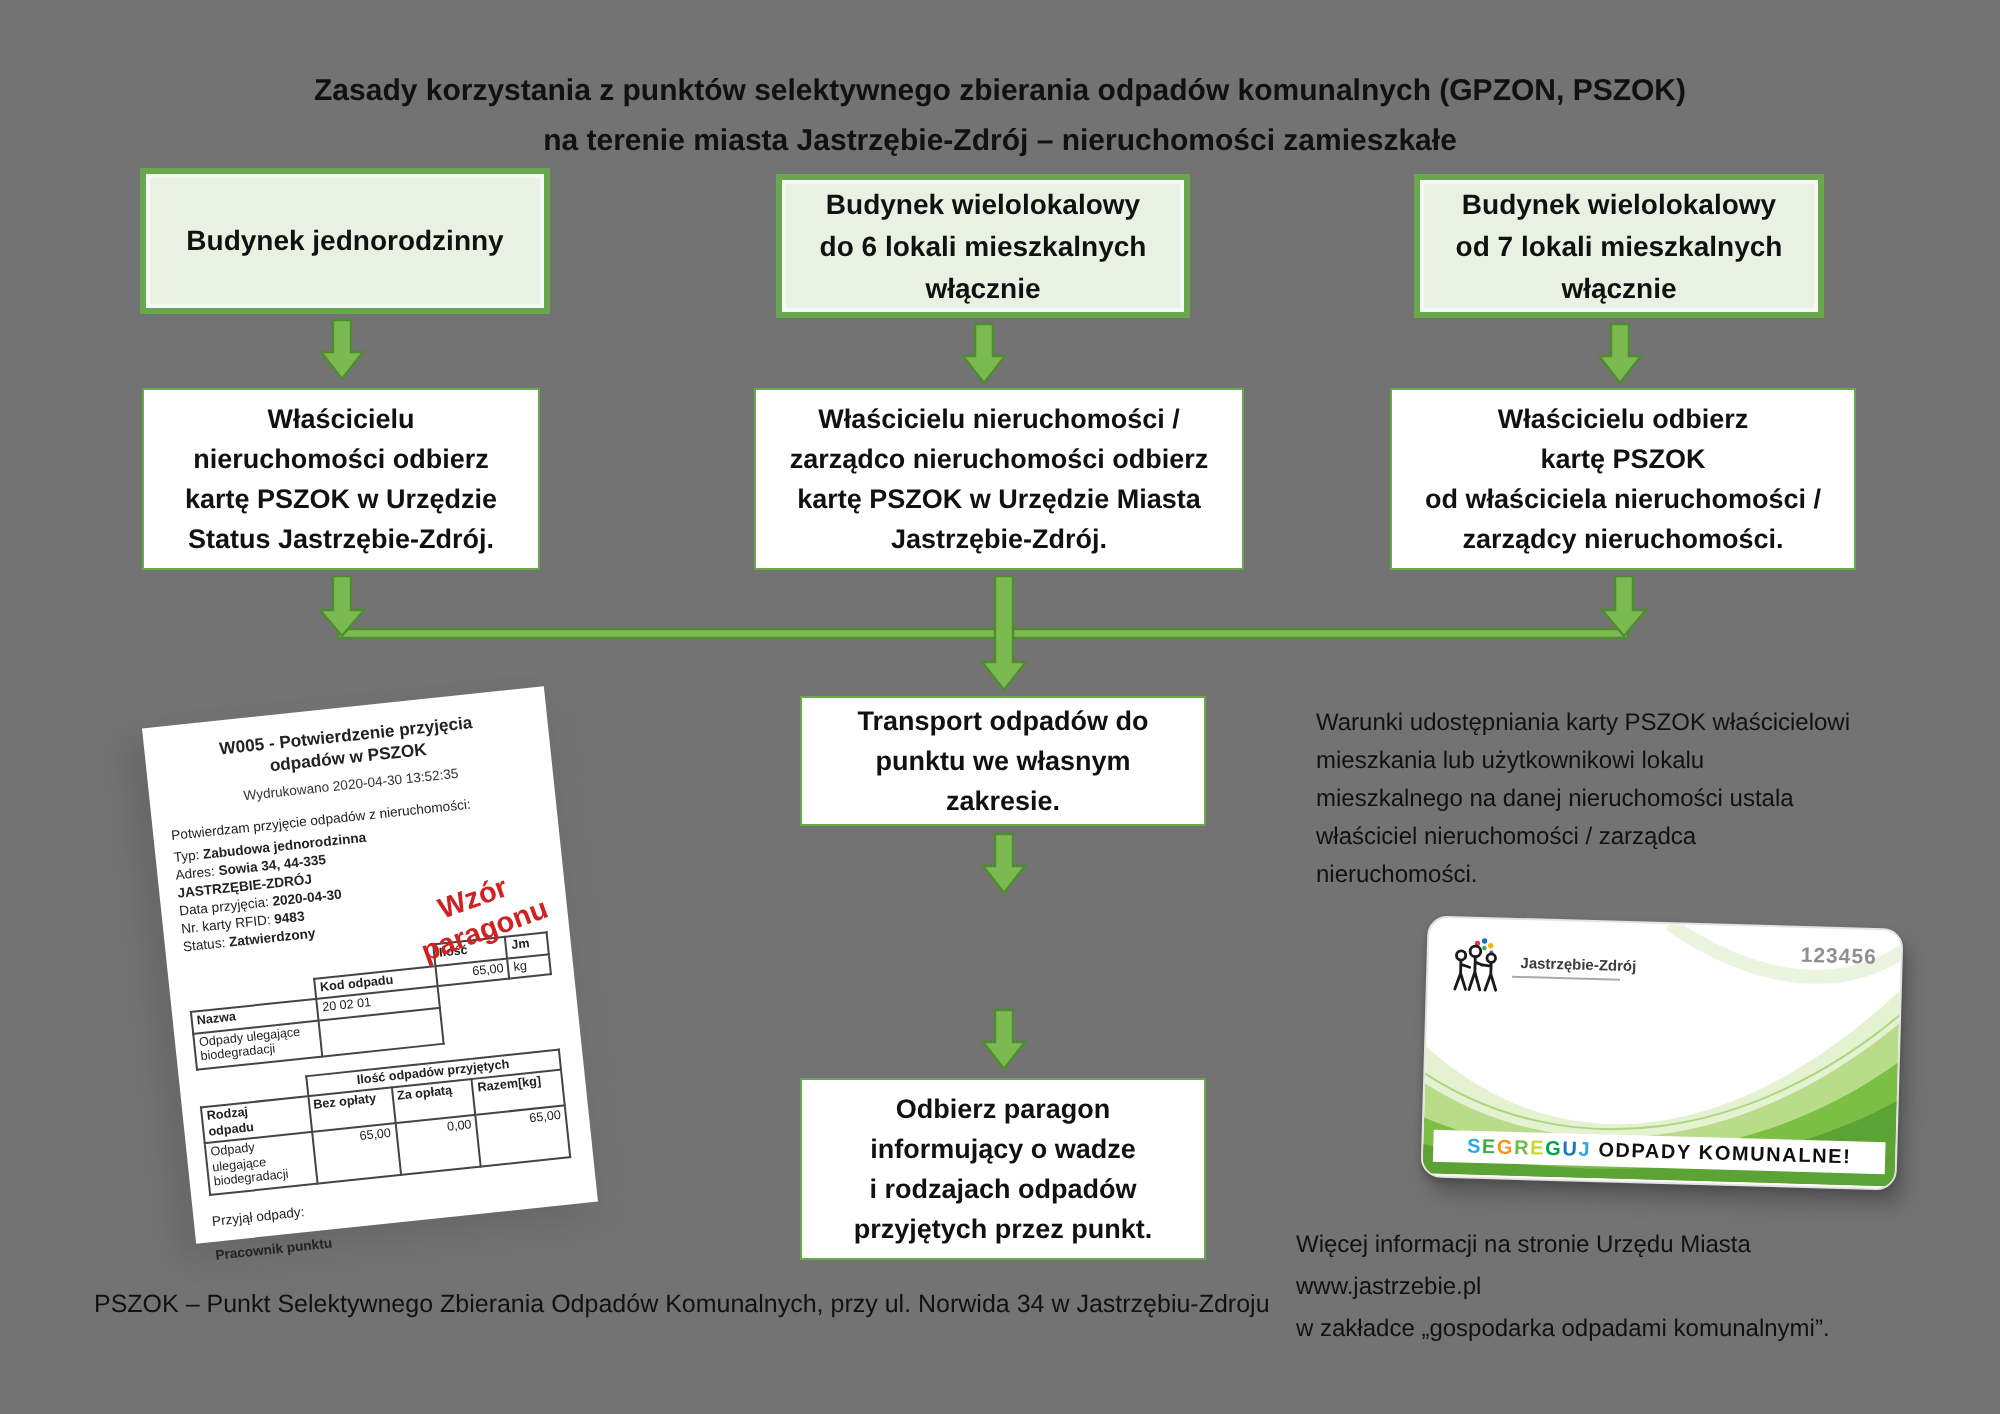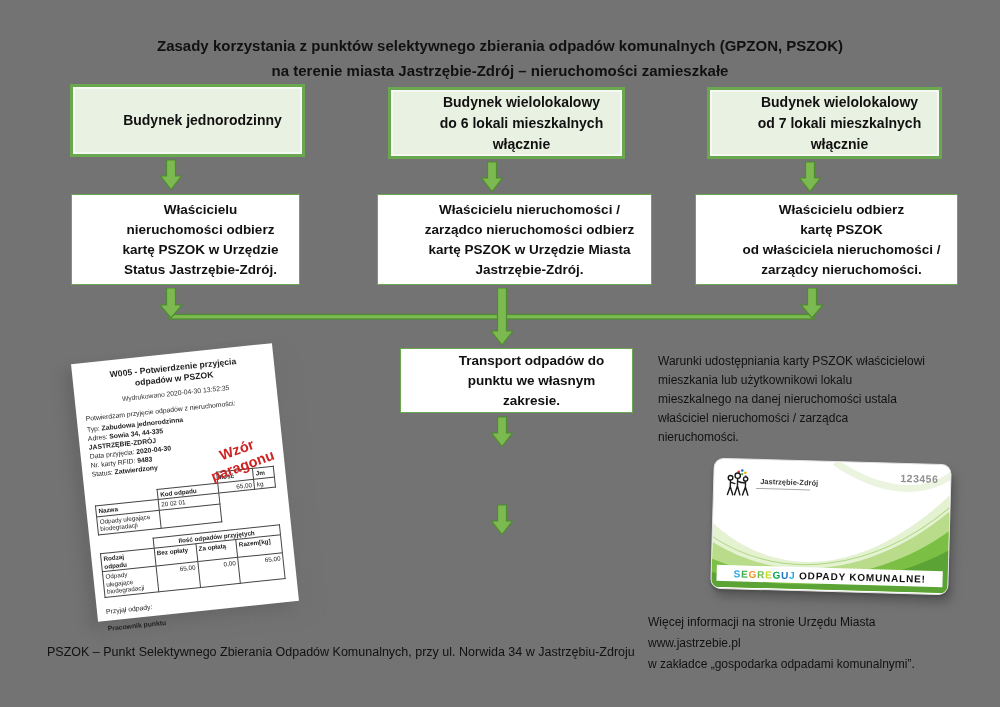--- a/index.html
+++ b/index.html
@@ -7,21 +7,21 @@
     --arrow-fill:#7cb950; --arrow-stroke:#4e8c2f;
     --watermark-red:#cf2222; --card-number-gray:#8f8f8f;
   }
   html,body{margin:0;padding:0;background:#ffffff;}
   #canvas{position:relative;width:1000px;height:707px;background:#737373;overflow:hidden;
           font-family:"Liberation Sans","DejaVu Sans",sans-serif;color:#111;}
   .ml{white-space:pre-line;}
   .title{position:absolute;top:33px;left:0;width:100%;text-align:center;
          font-size:15px;font-weight:bold;line-height:25px;}
   .box{position:absolute;display:flex;align-items:center;justify-content:center;
-       text-align:center;font-weight:bold;padding-left:30px;}
+       text-align:center;font-weight:bold;}
   .box.top{background:var(--box-fill);border:3px solid var(--box-border);
        box-shadow:inset 0 0 0 2px rgba(255,255,255,.6);font-size:14px;line-height:21px;}
   .box.step{background:#fff;border:1.5px solid var(--box-border);font-size:13.5px;line-height:20px;}
   .arrow{position:absolute;}
   .arrow polygon,.connector polygon,.connector rect{fill:var(--arrow-fill);stroke:var(--arrow-stroke);stroke-width:1.2;}
   .connector{position:absolute;}
   .note{position:absolute;font-size:12px;line-height:19px;}
   .footnote{position:absolute;left:47px;font-size:12.5px;}
   
   .receipt{position:absolute;left:84px;top:353px;width:202px;height:259px;background:#fff;
@@ -118,20 +118,26 @@
     <span class="ml">Transport odpadów do
 punktu we własnym
 zakresie.</span>
   </div>
   <svg class="arrow" style="left:490px;top:416px" width="24" height="32" viewBox="0 0 24 32">
     <polygon points="7.5,1 16.5,1 16.5,17 22.5,17 12,30.5 1.5,17 7.5,17"></polygon>
     </svg>
   <svg class="arrow" style="left:490px;top:504px" width="24" height="32" viewBox="0 0 24 32">
     <polygon points="7.5,1 16.5,1 16.5,17 22.5,17 12,30.5 1.5,17 7.5,17"></polygon>
     </svg>
+  <div class="box step" style="left:400px;top:539px;width:201px;height:89px">
+    <span class="ml">Odbierz paragon
+informujący o wadze
+i rodzajach odpadów
+przyjętych przez punkt.</span>
+  </div>
 
   <div class="receipt">
     <div class="r-title ml">W005 - Potwierdzenie przyjęcia
 odpadów w PSZOK</div>
     <div class="r-printed">Wydrukowano 2020-04-30 13:52:35</div>
     <div class="r-confirm">Potwierdzam przyjęcie odpadów z nieruchomości:</div>
     <div class="r-fields">
       <div class="r-field"><span>Typ:</span> <b>Zabudowa jednorodzinna</b></div>
       <div class="r-field"><span>Adres:</span> <b>Sowia 34, 44-335</b></div>
       <div class="r-field"><span></span> <b>JASTRZĘBIE-ZDRÓJ</b></div>

